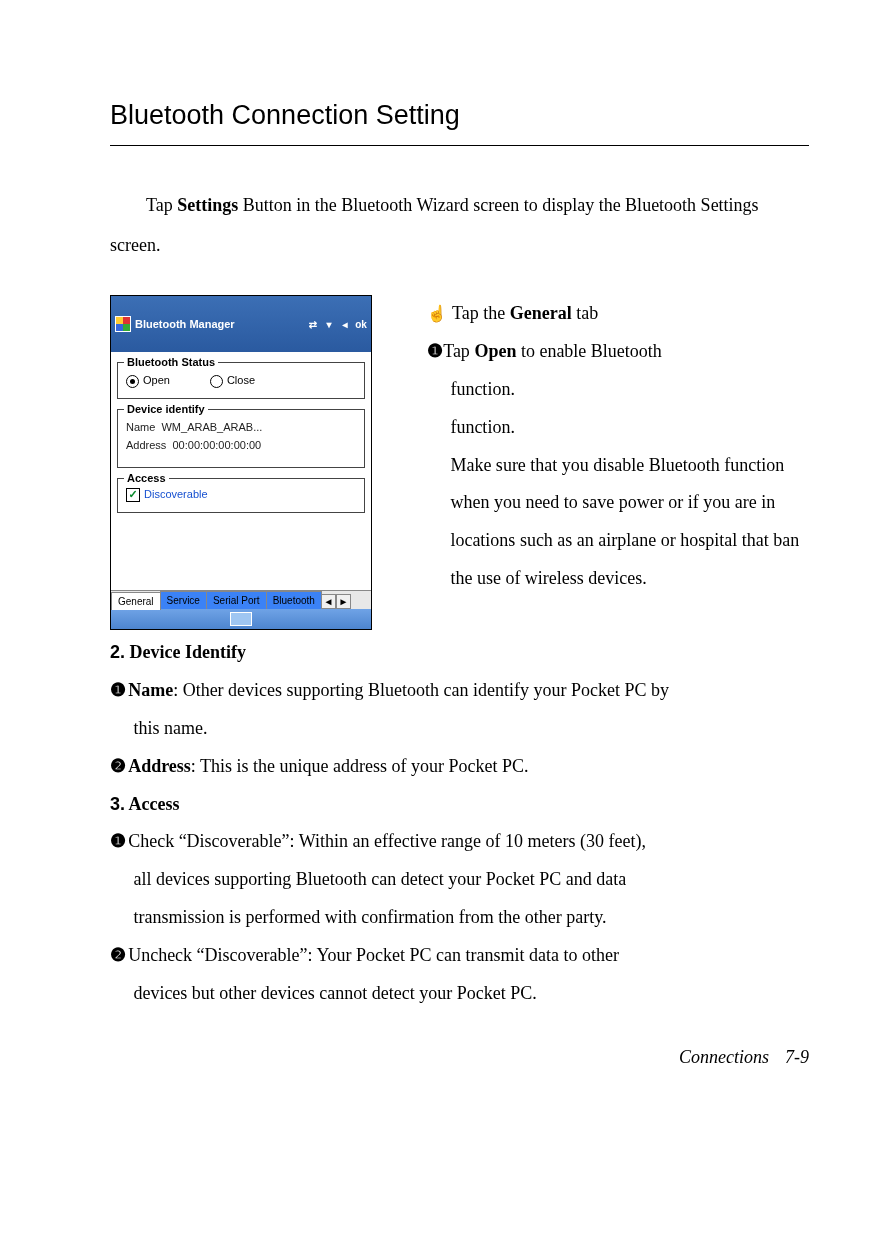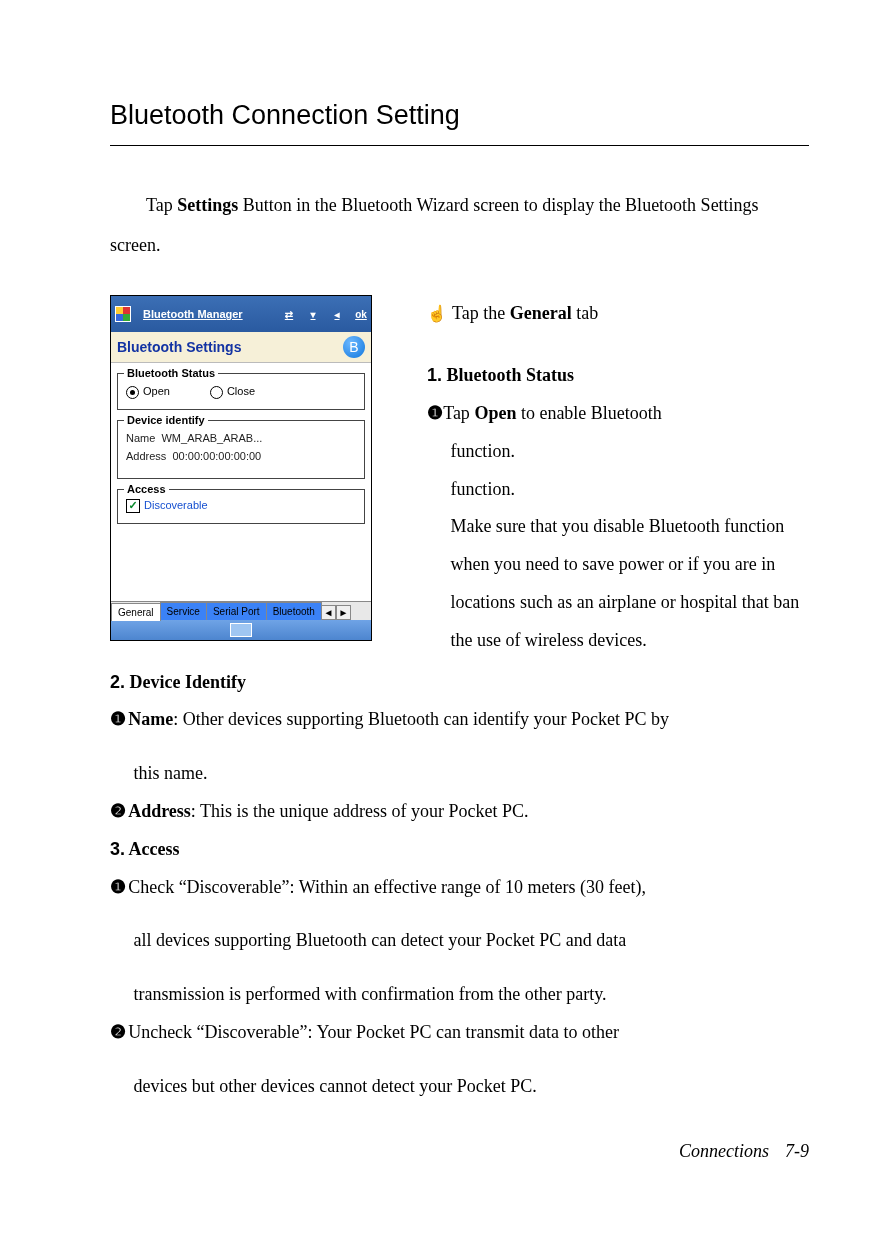--- a/index.html
+++ b/index.html
@@ -44,26 +44,25 @@
     border: 1px solid #000;
     background: #fff;
     font-family: Tahoma, Arial, sans-serif;
     font-size: 11px;
     line-height: 1.3;
     color: #000;
   }
   .ss-titlebar {
     display: flex;
     align-items: center;
-    gap: 12px;
+    gap: 4px;
     background: linear-gradient(#3c6fb5,#2a5aa0);
     color: #fff;
-    padding: 10px 4px;
-    font-weight: bold;
-    text-decoration: underline;
+    padding: 20px 4px;
+    font-weight: bold;
   }
   .ss-titlebar .flag {
     width: 14px; height: 14px;
     background: conic-gradient(#d33 0 25%, #3a3 0 50%, #36d 0 75%, #fc3 0 100%);
     border: 1px solid #fff;
   }
   .ss-titlebar .spacer { flex: 1; }
   .ss-titlebar .sys-icon {
     width: 12px; height: 12px;
     display: inline-block;
@@ -193,21 +192,20 @@
   .bottom { margin-top: 4px; line-height: 2.1; }
   .bottom .entry { display: block; }
   .bottom .entry .lead {
     font-family: Arial, sans-serif;
     font-weight: bold;
     margin-right: 2px;
   }
   .bottom .cont {
     display: block;
     padding-left: 1.3em;
-    margin-top: 16px;
   }
   .footer {
     text-align: right;
     font-style: italic;
     font-family: "Times New Roman", serif;
     margin-top: 28px;
     font-size: 18px;
   }
   .footer .pg {
     font-style: italic;
@@ -230,24 +228,20 @@
 
     <div class="screenshot">
       <div class="ss-titlebar">
         <span class="flag"></span>
         <span>Bluetooth Manager</span>
         <span class="spacer"></span>
         <span class="sys-icon">⇄</span>
         <span class="sys-icon">▾</span>
         <span class="sys-icon">◂</span>
         <span class="sys-icon">ok</span>
-      </div>
-      <div class="ss-subtitle">
-        <span>Bluetooth Settings</span>
-        <span class="bt-icon">B</span>
       </div>
       <div class="ss-body">
         <div class="fieldset">
           <span class="legend">Bluetooth Status</span>
           <div class="radio-row">
             <span><span class="radio checked"></span><span>Open</span></span>
             <span><span class="radio"></span><span>Close</span></span>
           </div>
         </div>
         <div class="fieldset">
@@ -275,23 +269,20 @@
       <div class="ss-bottombar">
         <span class="kbd"></span>
       </div>
     </div>
 
     <div class="right-col">
       <div>
         <span class="hand-icon">☝</span><span> Tap the </span><span class="bold">General</span><span> tab</span>
       </div>
 
-      <div class="num-head">
-        <span class="num-sec">1.</span><span class="bold"> Bluetooth Status</span>
-      </div>
 
       <div>
         <span class="num-sec">❶</span><span>Tap </span><span class="bold">Open</span><span> to enable Bluetooth</span>
       </div>
       <div class="indent-under">function.</div>
 
       <div class="indent-under">function.</div>
 
       <div class="indent-under">Make sure that you disable Bluetooth function when you need to save power or if you are in locations such as an airplane or hospital that ban the use of wireless devices.</div>
     </div>

